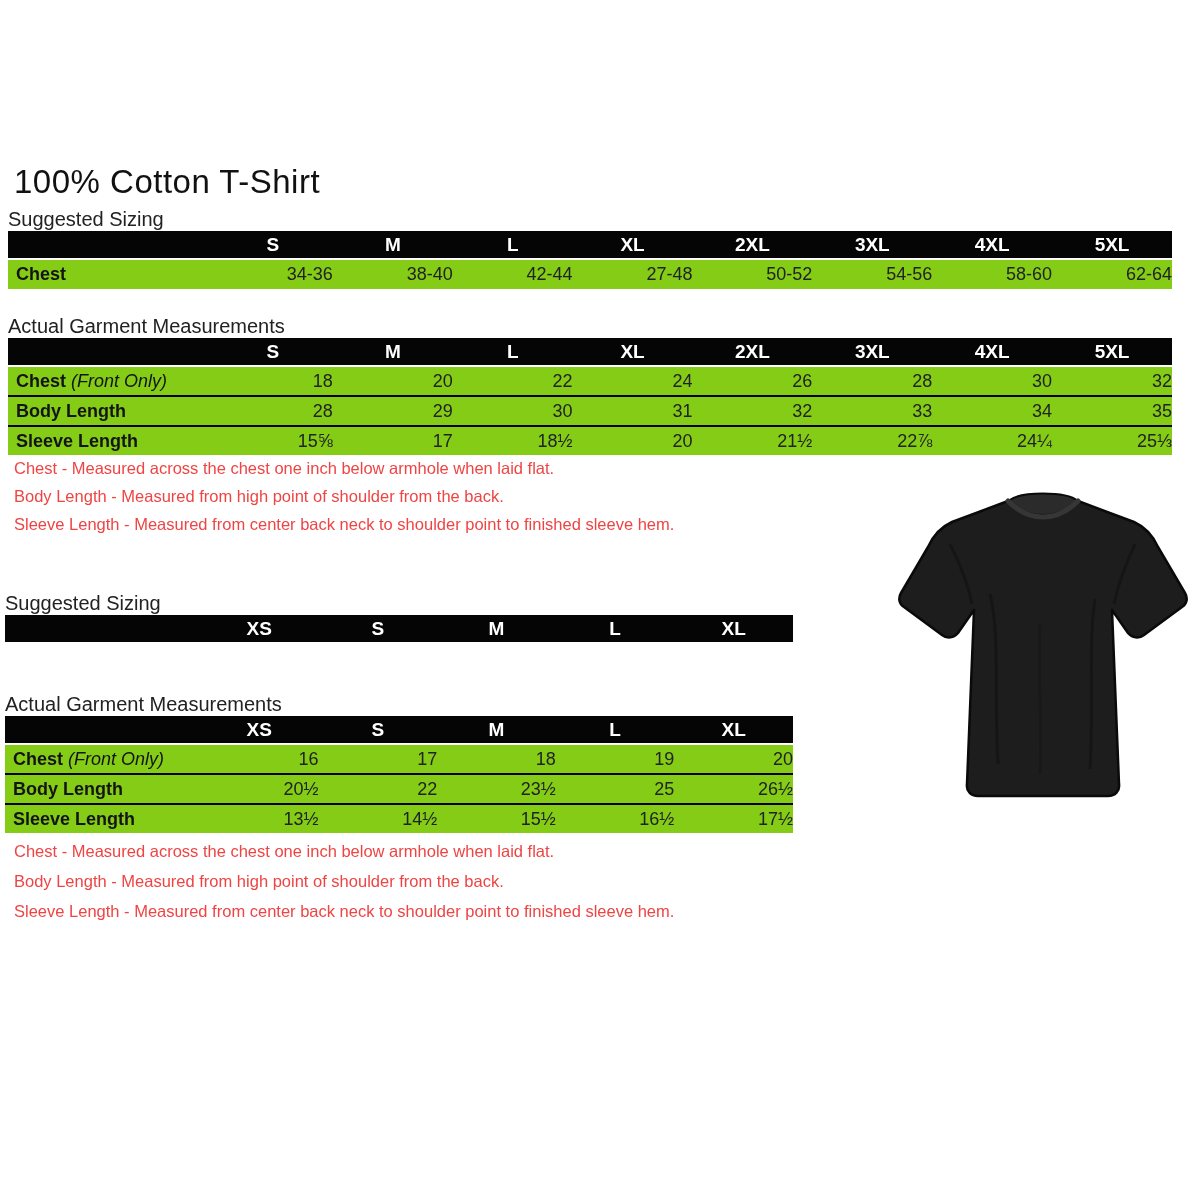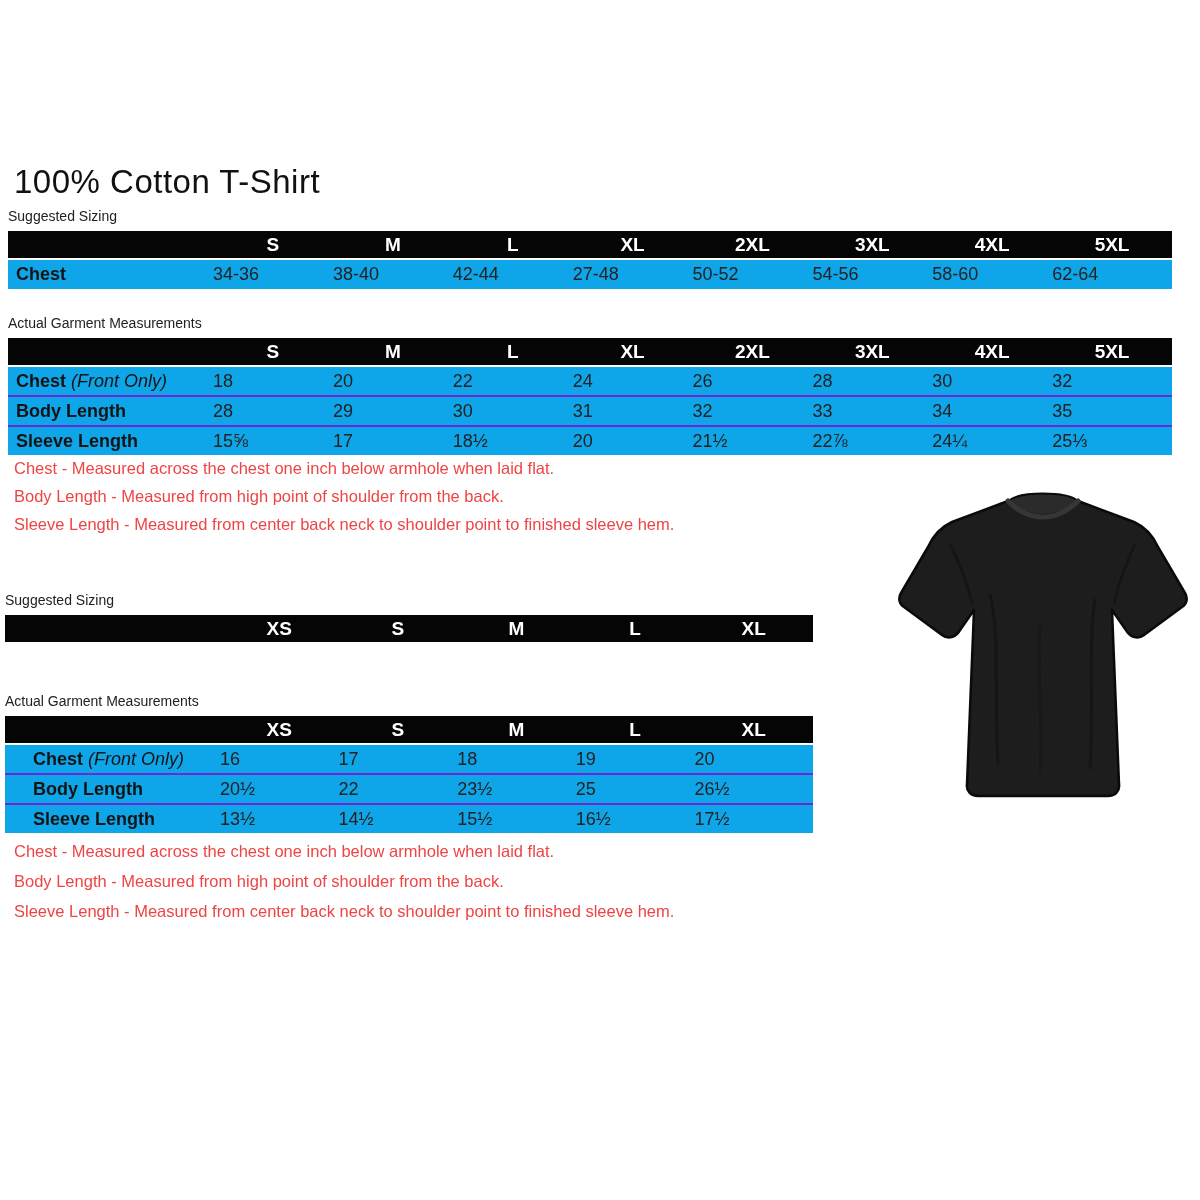--- a/index.html
+++ b/index.html
@@ -4,33 +4,33 @@
 <style>
   html,body{margin:0;padding:0;background:#ffffff;}
   .sheet{
     position:relative;width:1200px;height:1200px;background:#ffffff;
     font-family:"Liberation Sans","DejaVu Sans",sans-serif;color:#1a1a1a;overflow:hidden;border-radius:8px;
   }
   .abs{position:absolute;}
   .adult-title{left:14px;top:163px;font-size:33px;font-weight:400;letter-spacing:.5px;color:#111;}
   .banner{left:347px;top:166px;width:553px;height:41px;background:#0a0a0a;display:flex;align-items:center;justify-content:center;box-shadow:0 2px 0 #bdbdbd;}
   .banner span{color:#ffffff;font-weight:700;font-size:29px;letter-spacing:5px;}
-  .section-label{font-size:14px;color:#222;}
+  .section-label{font-size:20px;color:#222;}
   .tbl{display:block;}
   .trow{display:grid;align-items:center;}
   .adult-grid{grid-template-columns:205px repeat(8,1fr);width:1164px;}
-  .youth-grid{grid-template-columns:195px repeat(5,1fr);width:788px;padding-left:20px;}
+  .youth-grid{grid-template-columns:195px repeat(5,1fr);width:788px;}
   .hbar{background:#050505;height:27px;margin-bottom:2px;}
   .hcell{color:#ffffff;font-weight:700;font-size:19px;text-align:center;}
-  .drow{height:29px;background:#0ea5e9;}
-  .drow.sep{border-top:2px solid #6d28d9;}
+  .drow{height:29px;background:#84cc16;gap:32px;}
+  .drow.sep{border-top:2px solid #000000;}
   .lcell{font-size:18px;padding-left:8px;color:#141414;white-space:nowrap;}
   .lcell b{font-weight:700;}
   .lcell .note{font-weight:400;font-style:italic;}
-  .vcell{font-size:18px;text-align:left;color:#222;}
+  .vcell{font-size:18px;text-align:right;color:#222;}
   .notes p{margin:0 0 9px 0;font-size:16.5px;color:#ef4444;}
   .notes.wide p{margin-bottom:11px;}
   .youth-title{left:3px;top:546px;font-size:26px;font-weight:700;color:#0f0f0f;}
   .tshirt{left:890px;top:474px;width:305px;height:345px;}
 </style>
 </head>
 <body>
 
 <div class="sheet">
 

